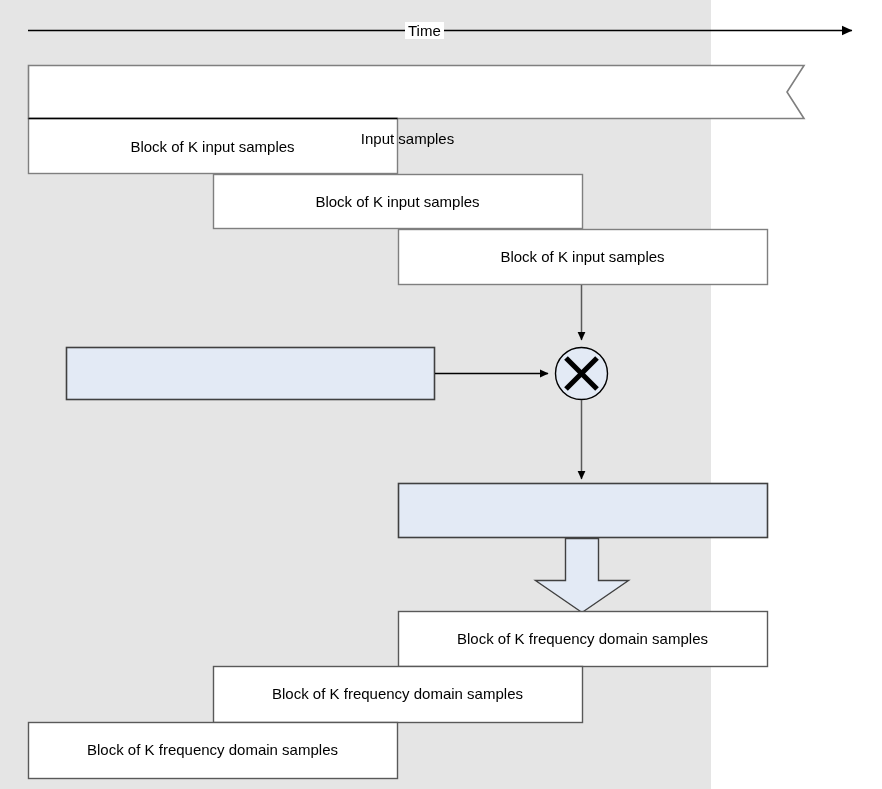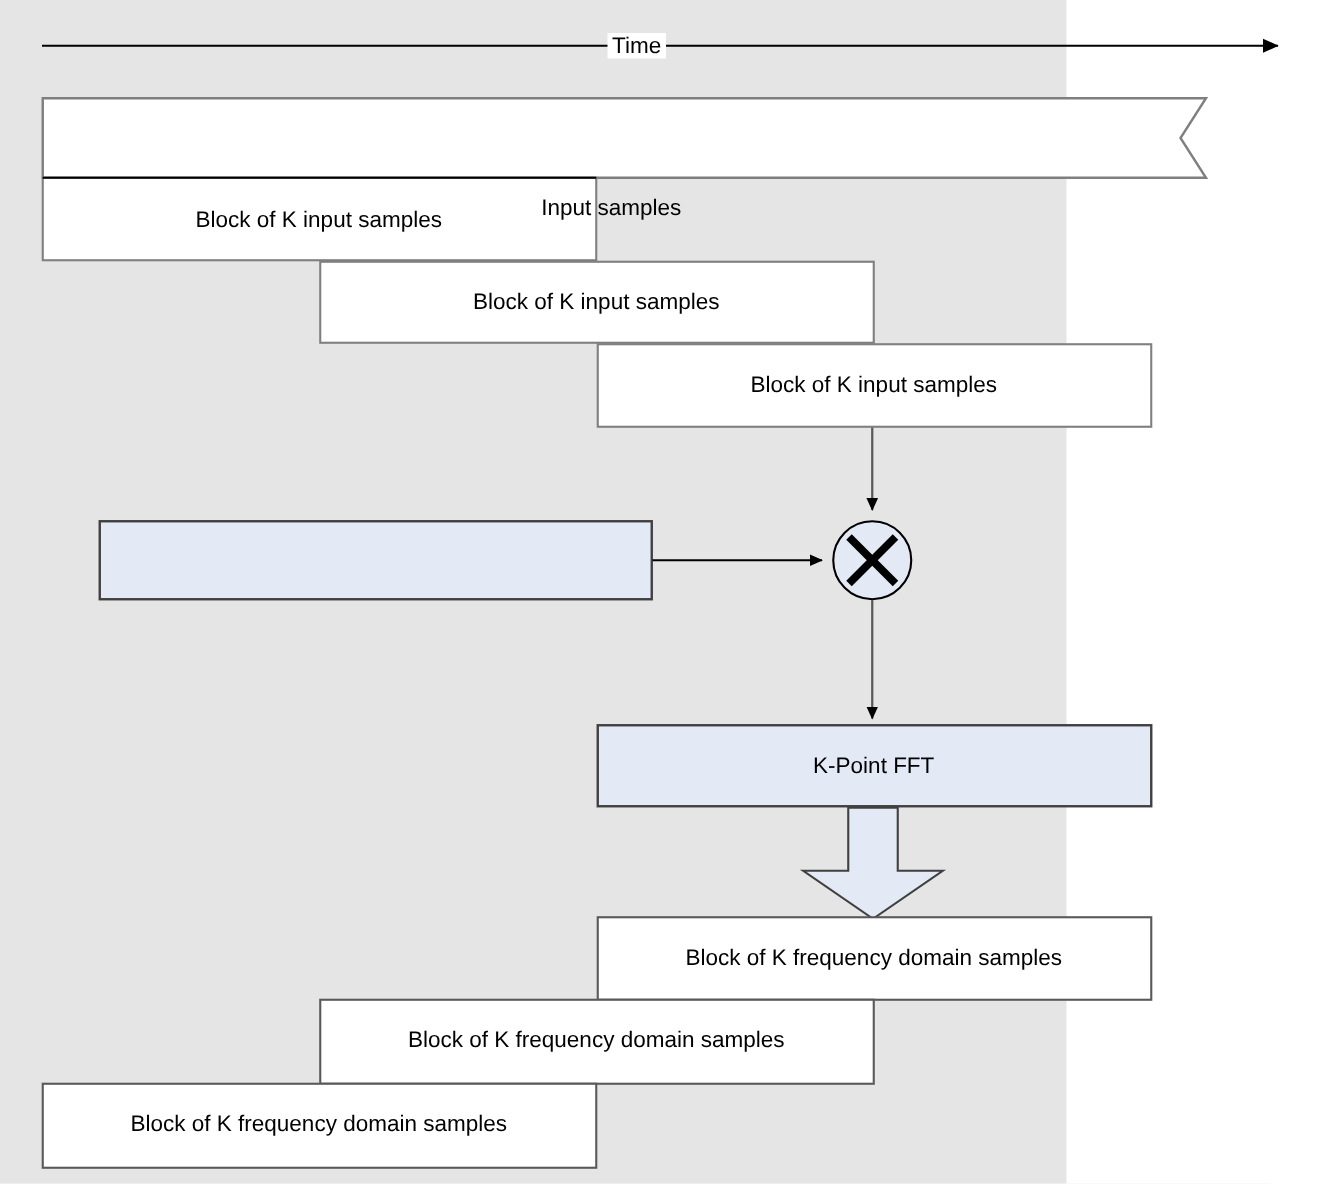--- a/index.html
+++ b/index.html
@@ -132,21 +132,20 @@
 
   <div class="node-label" style="left:28px; top:85px; width:759px; text-align:center;margin-top:46px;">Input samples</div>
 
   <div class="node-label" style="left:28px; top:139px; width:369px; text-align:center;">Block of K input samples</div>
 
   <div class="node-label" style="left:213px; top:194px; width:369px; text-align:center;">Block of K input samples</div>
 
   <div class="node-label" style="left:398px; top:249px; width:369px; text-align:center;">Block of K input samples</div>
 
 
-  <div class="node-label" style="left:398px; top:503px; width:369px; text-align:center;">K-Point FFT</div>
 
   <div class="node-label" style="left:398px; top:631px; width:369px; text-align:center;">Block of K frequency domain samples</div>
 
   <div class="node-label" style="left:213px; top:686px; width:369px; text-align:center;">Block of K frequency domain samples</div>
 
   <div class="node-label" style="left:28px; top:742px; width:369px; text-align:center;">Block of K frequency domain samples</div>
 
 </div>
 
 </body></html>

